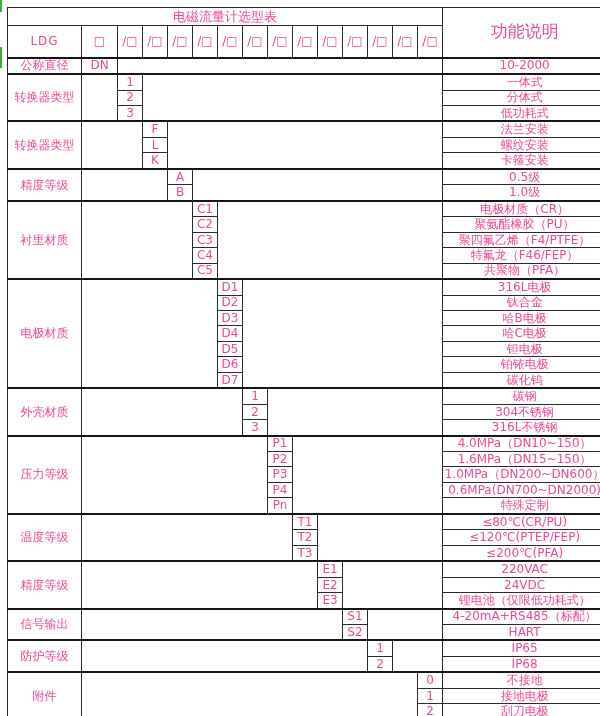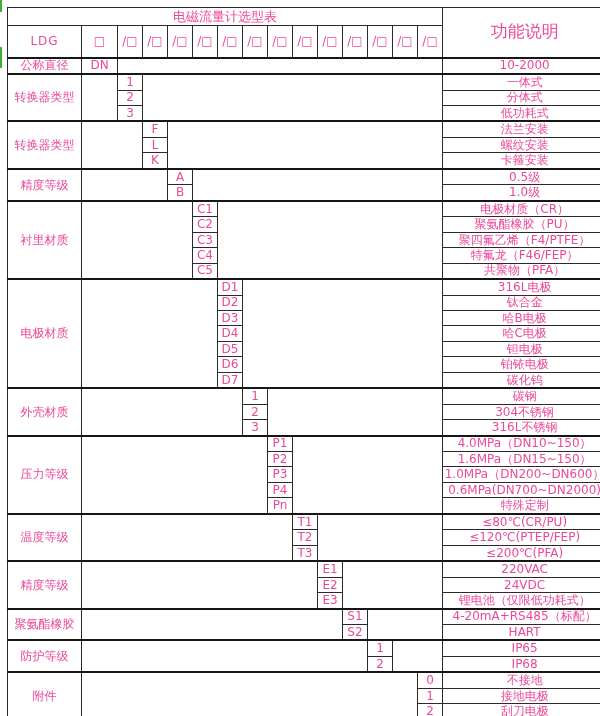--- a/index.html
+++ b/index.html
@@ -249,21 +249,21 @@
         </tr>
         <tr>
           <td>E2</td>
           <td>24VDC</td>
         </tr>
         <tr>
           <td>E3</td>
           <td>锂电池（仅限低功耗式）</td>
         </tr>
         <tr class="group-start">
-          <td rowspan="2">聚氨酯橡胶</td>
+          <td rowspan="2">信号输出</td>
           <td class="spacer" colspan="10" rowspan="2"></td>
           <td>S1</td>
           <td class="spacer" colspan="3" rowspan="2"></td>
           <td>4-20mA+RS485（标配）</td>
         </tr>
         <tr>
           <td>S2</td>
           <td>HART</td>
         </tr>
         <tr class="group-start">

